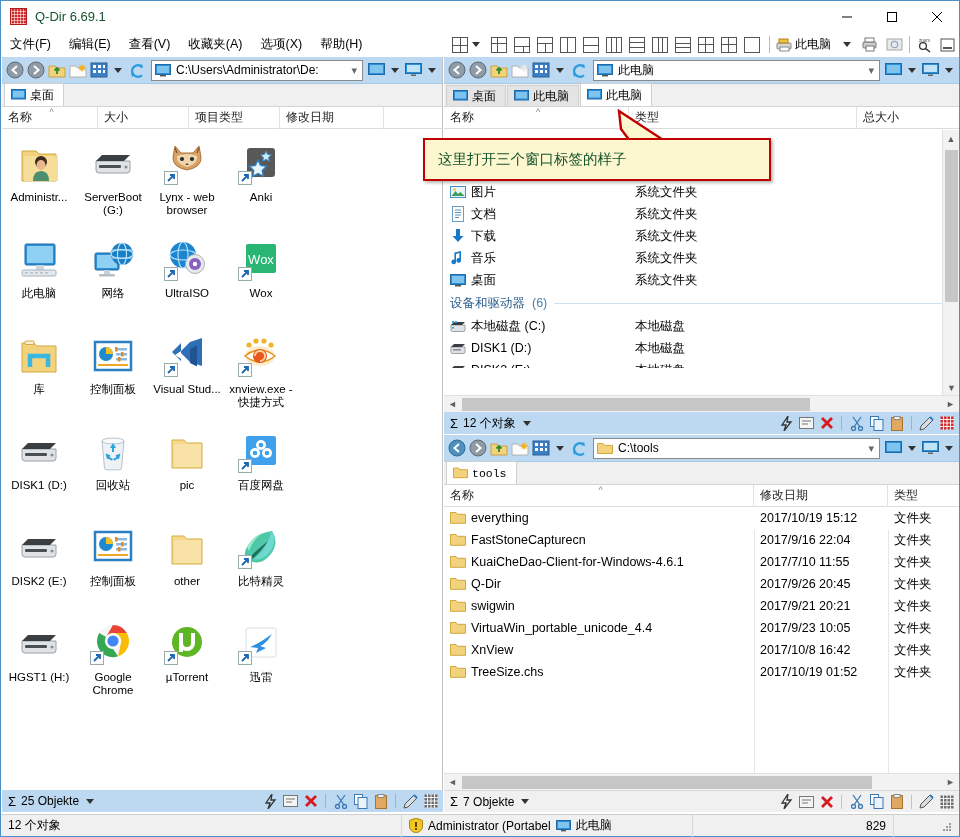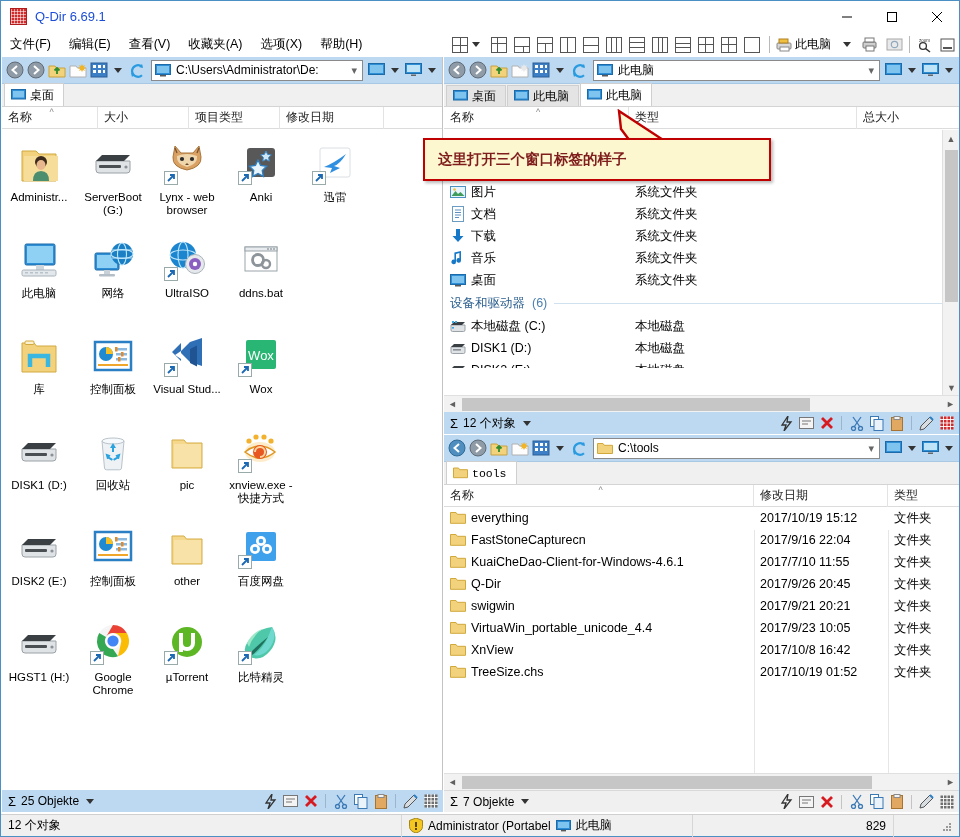--- a/index.html
+++ b/index.html
@@ -25,21 +25,21 @@
     display: flex; align-items: center;
   }
   .title-icon {
     width: 17px; height: 17px; margin-left: 9px; margin-right: 8px;
     background: #d22b2b;
     border: 1px solid #b01c1c;
     background-image:
       repeating-linear-gradient(0deg, rgba(255,255,255,.55) 0 1px, transparent 1px 3px),
       repeating-linear-gradient(90deg, rgba(255,255,255,.55) 0 1px, transparent 1px 3px);
   }
-  .title-text { font-size: 13px; color: #1d4ed8; }
+  .title-text { font-size: 13px; color: #14532d; }
   .winbtns { margin-left: auto; display: flex; height: 31px; }
   .winbtn {
     width: 45px; height: 31px; display: flex; align-items: center; justify-content: center;
     font-size: 13px; color: #000; background: #fff;
   }
   .winbtn svg { display: block; }
 
   
   .menubar {
     position: absolute; left: 0; top: 31px; width: 958px; height: 25px;
@@ -165,21 +165,21 @@
     border-top: 1px solid #e0e0e0; position: relative;
   }
   .hscroll .arrow { width: 17px; text-align: center; font-size: 9px; color: #606060; }
   .hscroll .thumb { position: absolute; top: 2px; height: 13px; background: #c6c6c6; }
 
   
   .callout {
     position: absolute; background: #fdf7cf; border: 2px solid #c00000;
     box-shadow: 2px 2px 3px rgba(0,0,0,.28);
     display: flex; align-items: center; padding-left: 13px;
-    font-size: 14.5px; color: #7f1d1d; font-weight: 700;
+    font-size: 14.5px; color: #14532d; font-weight: 400;
     font-family: "DejaVu Sans", "Liberation Sans", sans-serif;
   }
 
   
   .mainstatus {
     position: absolute; left: 0; bottom: 0; width: 958px; height: 22px;
     background: #f0f0f0; border-top: 1px solid #cfcfcf;
     display: flex; align-items: center; font-size: 12px; color: #000;
   }
   .ms-seg { padding: 0 7px; height: 22px; display: flex; align-items: center; gap: 5px; }
@@ -715,36 +715,20 @@
             <path d="M20 17 l2.6 5.4 6 .8 -4.3 4.2 1 6 -5.3-2.9 -5.3 2.9 1-6 -4.3-4.2 6-.8z" fill="#e8f4fc" stroke="#2f7fc0" stroke-width="1.4"></path>
           </svg>
           <svg width="14" height="14" viewBox="0 0 14 14" style="position:absolute;left:0;bottom:2px">
             <rect x="0.5" y="0.5" width="13" height="13" fill="#fff" stroke="#9aa"></rect>
             <path d="M4 10 L10 4 M6 4 h4 v4" stroke="#1b68b3" stroke-width="1.8" fill="none"></path>
           </svg>
         </span>
         <span class="lbl">Anki</span>
       </div>
 
-      <div class="dicon">
-        <span class="glyph">
-          <svg width="46" height="44" viewBox="0 0 46 44">
-            <rect x="7" y="8" width="32" height="24" fill="#fff" stroke="#9aa3aa"></rect>
-            <rect x="7" y="8" width="32" height="4" fill="#e8ecef" stroke="#9aa3aa"></rect>
-            <g fill="#9aa3aa">
-                <circle cx="33" cy="10" r="1"></circle>
-                <circle cx="36" cy="10" r="1"></circle>
-                <circle cx="30" cy="10" r="1"></circle>
-              </g>
-            <circle cx="20" cy="21" r="5.5" fill="none" stroke="#8d949a" stroke-width="2.8"></circle>
-            <circle cx="28" cy="25" r="4" fill="none" stroke="#8d949a" stroke-width="2.4"></circle>
-          </svg>
-        </span>
-        <span class="lbl">ddns.bat</span>
-      </div>
 
       <div class="dicon">
         <span class="glyph">
           <svg width="46" height="44" viewBox="0 0 46 44">
             <rect x="8" y="5" width="30" height="29" rx="2" fill="#29b573"></rect>
             <text x="23" y="25" font-size="13" fill="#fff" text-anchor="middle" font-family="Liberation Sans">Wox</text>
           </svg>
           <svg width="14" height="14" viewBox="0 0 14 14" style="position:absolute;left:0;bottom:2px">
             <rect x="0.5" y="0.5" width="13" height="13" fill="#fff" stroke="#9aa"></rect>
             <path d="M4 10 L10 4 M6 4 h4 v4" stroke="#1b68b3" stroke-width="1.8" fill="none"></path>

